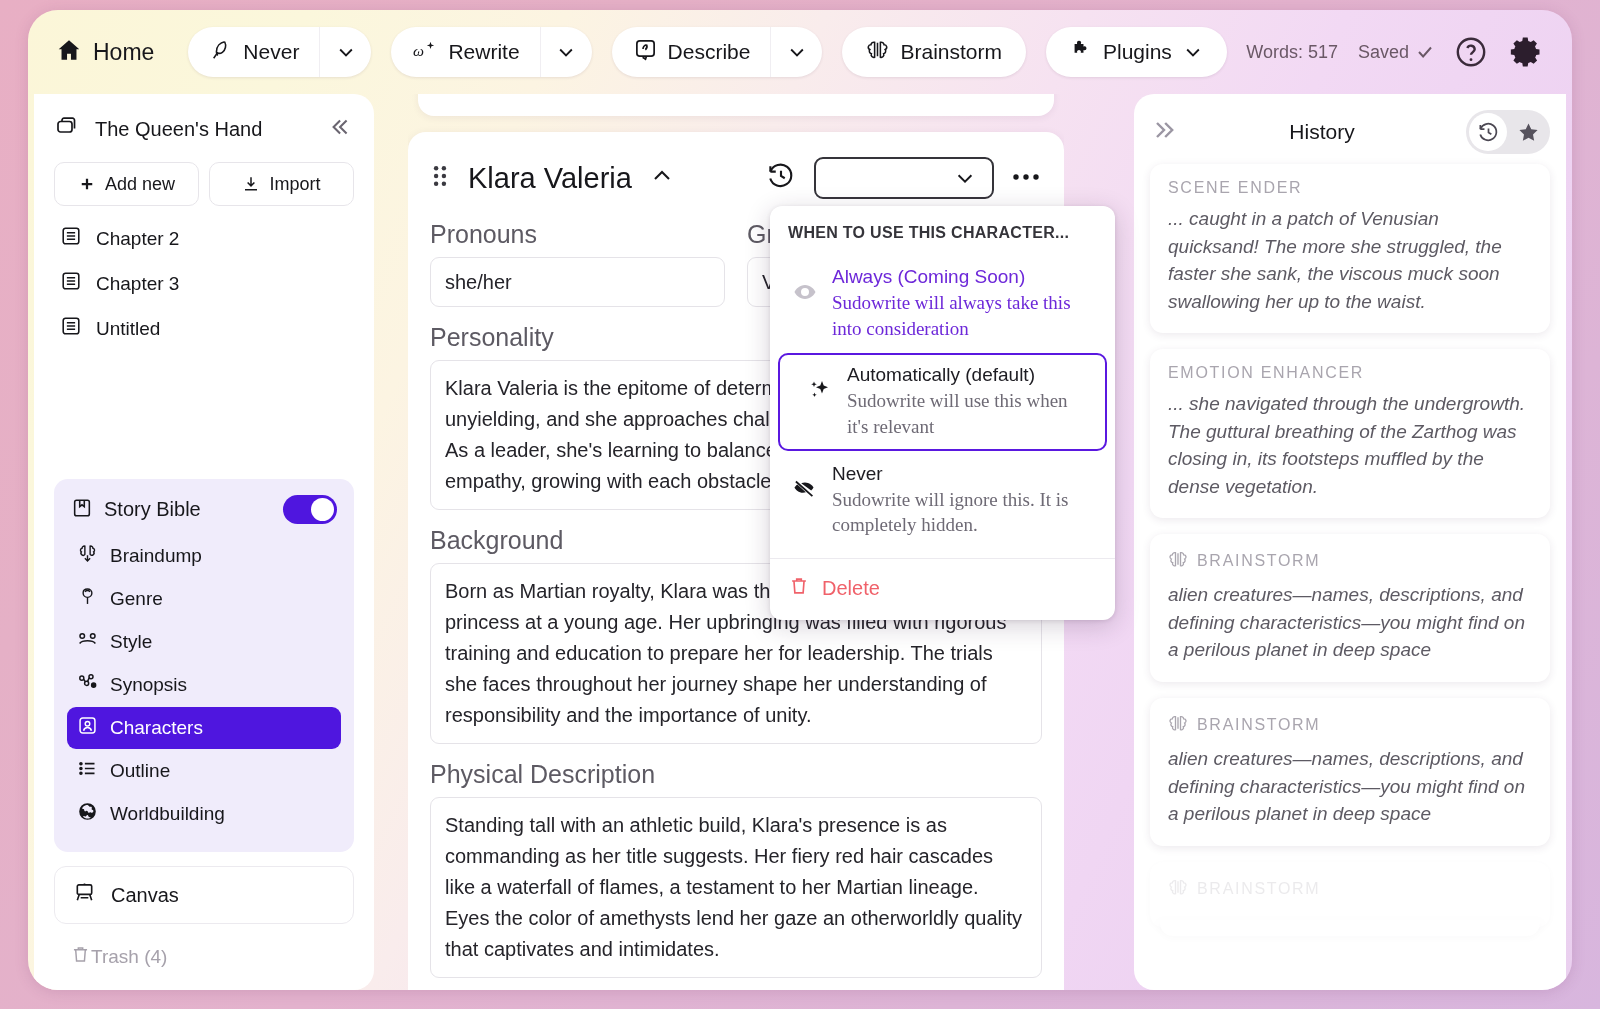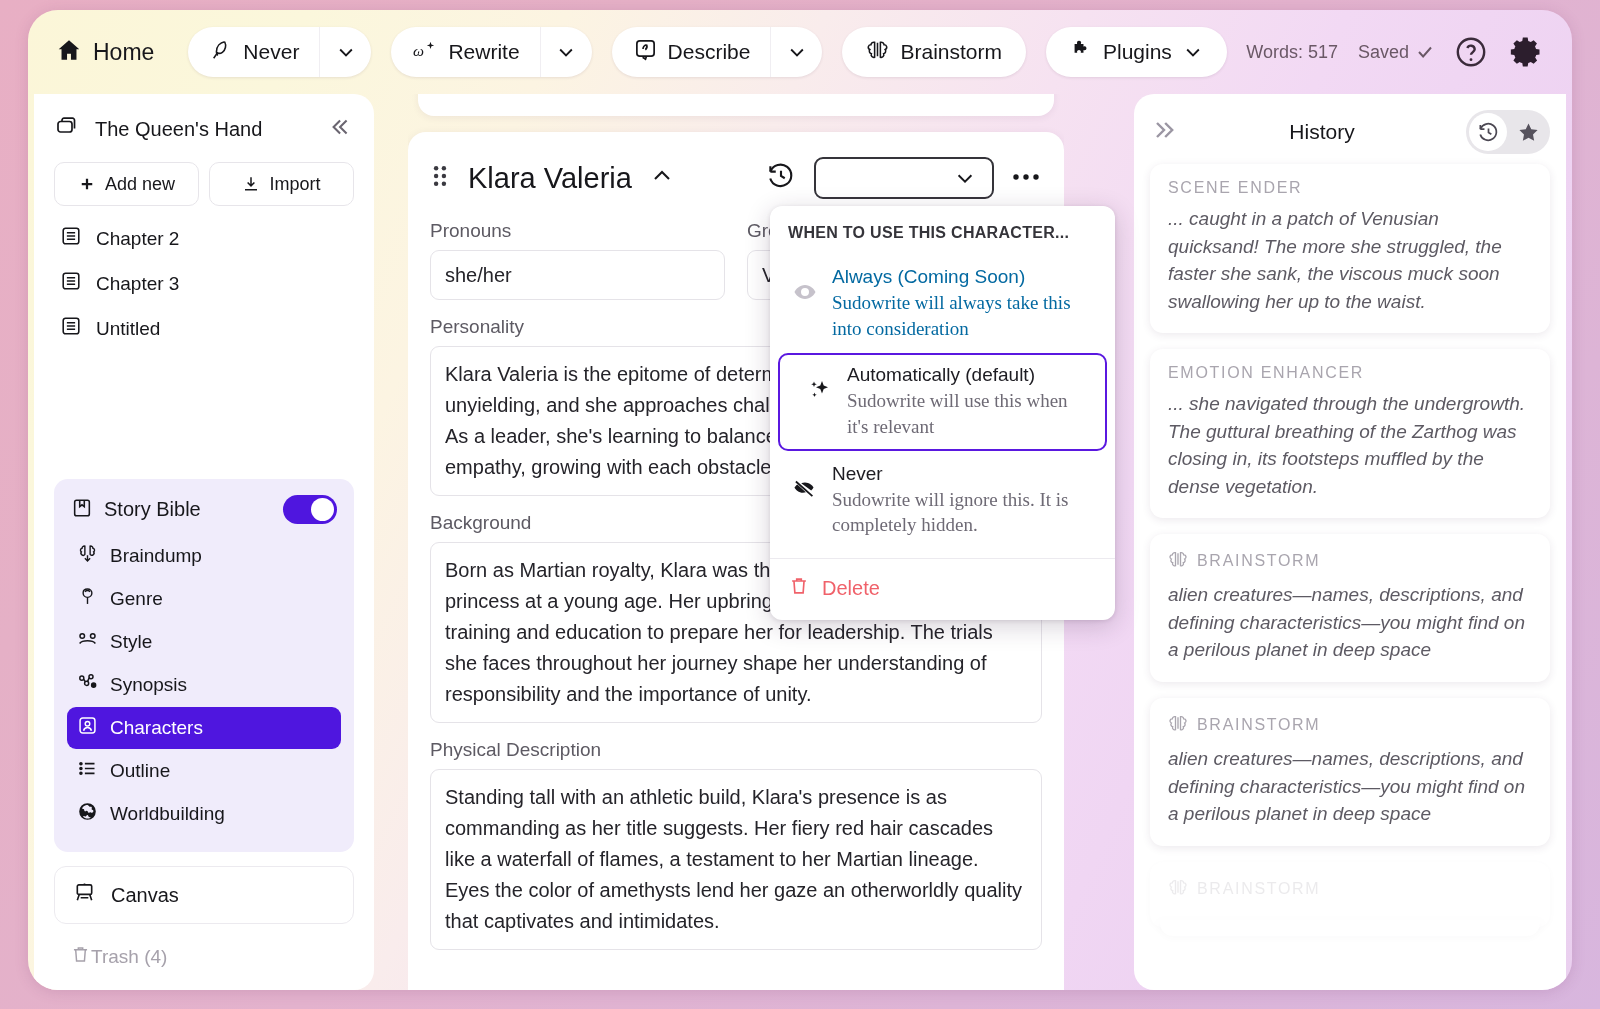--- a/index.html
+++ b/index.html
@@ -143,21 +143,21 @@
   }
   .char-head { display: flex; align-items: center; gap: 18px; height: 52px; }
   .char-name { font-size: 29px; color: #17171b; }
   .char-head .right { margin-left: auto; display: flex; align-items: center; gap: 18px; }
   .select-box {
     width: 180px; height: 42px; border: 2px solid #35343a; border-radius: 9px;
     display: flex; align-items: center; justify-content: flex-end;
     padding-right: 16px; cursor: pointer; background: #fff;
   }
   .field { margin-top: 16px; }
-  .field-label { font-size: 19px; color: #5d5a63; margin-bottom: 8px; }
+  .field-label { font-size: 25px; color: #5d5a63; margin-bottom: 8px; }
   .field-box {
     border: 1px solid #e5e3e8; border-radius: 9px;
     padding: 12px 14px; font-size: 20px; color: #25242a; line-height: 1.55;
     background: #fff;
   }
   .row2 { display: flex; gap: 22px; }
   .row2 > .field { flex: 1; margin-top: 16px; }
   .inp { height: 50px; display: flex; align-items: center; }
 
   
@@ -171,21 +171,21 @@
     font-size: 16px; font-weight: bold; letter-spacing: .3px;
     color: #35343a; padding: 0 28px 12px 18px;
   }
   .menu-opt {
     display: flex; gap: 14px; align-items: flex-start;
     padding: 10px 14px; margin: 2px 8px; border-radius: 10px; cursor: pointer;
   }
   .menu-opt .mi { flex-shrink: 0; padding-top: 14px; width: 26px; display:flex; justify-content:center;}
   .menu-opt .mt { font-size: 19px; color: #1d1c22; margin-bottom: 2px; }
   .menu-opt .md { font-size: 19px; color: #6e6a75; line-height: 1.35; font-family: Liberation Serif, serif; }
-  .menu-opt.disabled .mt, .menu-opt.disabled .md { color: #0369a1; }
+  .menu-opt.disabled .mt, .menu-opt.disabled .md { color: #6d28d9; }
   .menu-opt.selected { border: 2px solid #5a18e0; margin: 2px 8px; padding: 9px 27px; }
   .menu-sep { height: 1px; background: #eceaef; margin: 10px 0 0 0; }
   .menu-delete {
     display: flex; align-items: center; gap: 12px;
     padding: 16px 18px 18px 18px; font-size: 20px; color: #f0616a; cursor: pointer;
   }
 
   
   #history {
     position: absolute; right: 6px; top: 84px;

